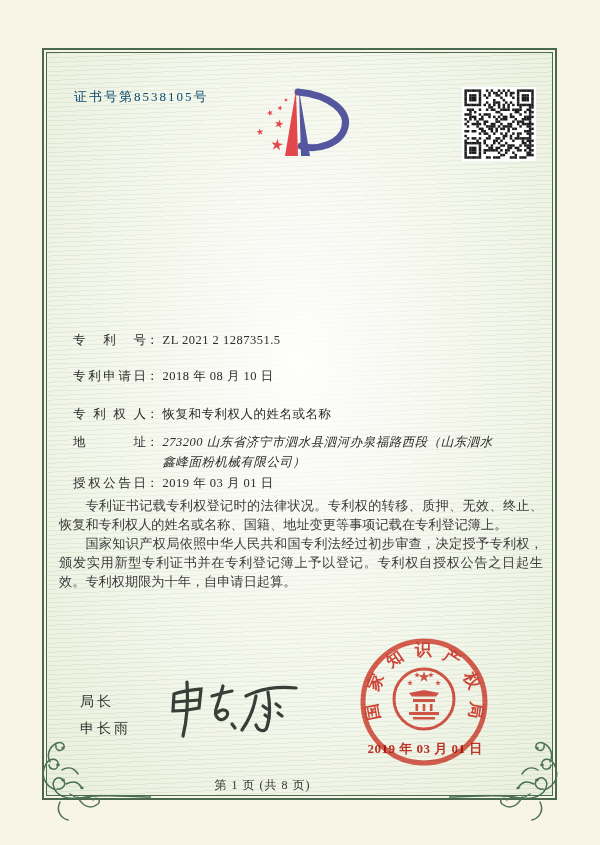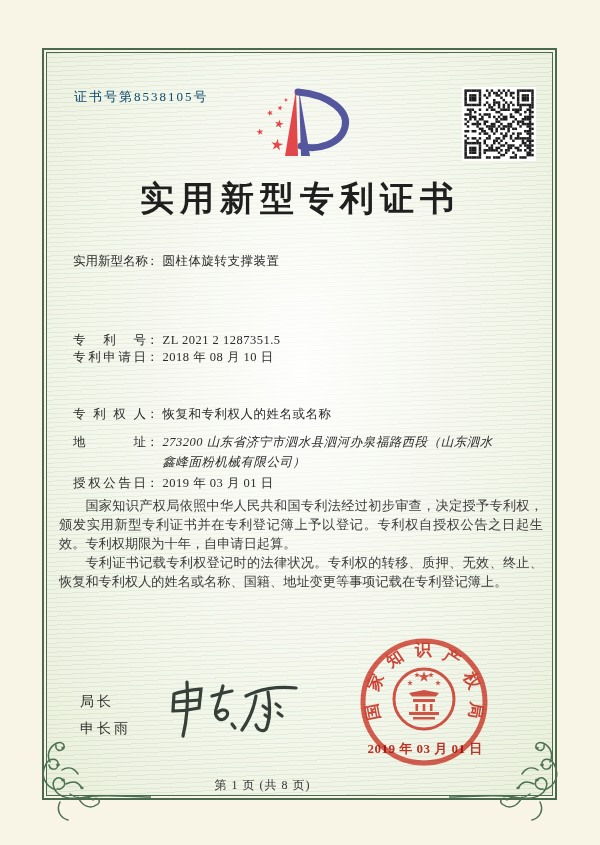--- a/index.html
+++ b/index.html
@@ -475,44 +475,40 @@
           <rect x="19" y="28" width="1.05" height="1.05"></rect>
           <rect x="20" y="28" width="1.05" height="1.05"></rect>
           <rect x="21" y="28" width="1.05" height="1.05"></rect>
           <rect x="23" y="28" width="1.05" height="1.05"></rect>
           <rect x="24" y="28" width="1.05" height="1.05"></rect>
           <rect x="25" y="28" width="1.05" height="1.05"></rect>
         </g>
     </svg>
   </div>
 
-  <div class="title">实用新型专利证书</div>
-
-  <div class="row" style="top:251px">
-    <span class="flabel">实用新型名称</span><span class="colon">：</span><span class="fvalue">圆柱体旋转支撑装置</span>
-  </div>
+
   <div class="row" style="top:330px">
     <span class="flabel">专利号</span><span class="colon">：</span><span class="fvalue">ZL 2021 2 1287351.5</span>
   </div>
-  <div class="row" style="top:347px">
+  <div class="row" style="top:366px">
     <span class="flabel">专利申请日</span><span class="colon">：</span><span class="fvalue">2018 年 08 月 10 日</span>
   </div>
   <div class="row" style="top:404px">
     <span class="flabel">专利权人</span><span class="colon">：</span><span class="fvalue">恢复和专利权人的姓名或名称</span>
   </div>
   <div class="row addr" style="top:432px">
     <span class="flabel">地址</span><span class="colon">：</span><span class="fvalue">273200 山东省济宁市泗水县泗河办泉福路西段（山东泗水鑫峰面粉机械有限公司）</span>
   </div>
   <div class="row" style="top:473px">
     <span class="flabel">授权公告日</span><span class="colon">：</span><span class="fvalue">2019 年 03 月 01 日</span>
   </div>
 
   <div class="legal">
+    <p>专利证书记载专利权登记时的法律状况。专利权的转移、质押、无效、终止、恢复和专利权人的姓名或名称、国籍、地址变更等事项记载在专利登记簿上。</p>
     <p>国家知识产权局依照中华人民共和国专利法经过初步审查，决定授予专利权，颁发实用新型专利证书并在专利登记簿上予以登记。专利权自授权公告之日起生效。专利权期限为十年，自申请日起算。</p>
-    <p>专利证书记载专利权登记时的法律状况。专利权的转移、质押、无效、终止、恢复和专利权人的姓名或名称、国籍、地址变更等事项记载在专利登记簿上。</p>
   </div>
 
   <div class="signer">
     <div>局长</div>
     <div>申长雨</div>
   </div>
 
   <div class="signature">
     <svg width="145" height="62" viewBox="0 0 145 62">
       <g fill="none" stroke="#363f38" stroke-width="3.2" stroke-linecap="round">

